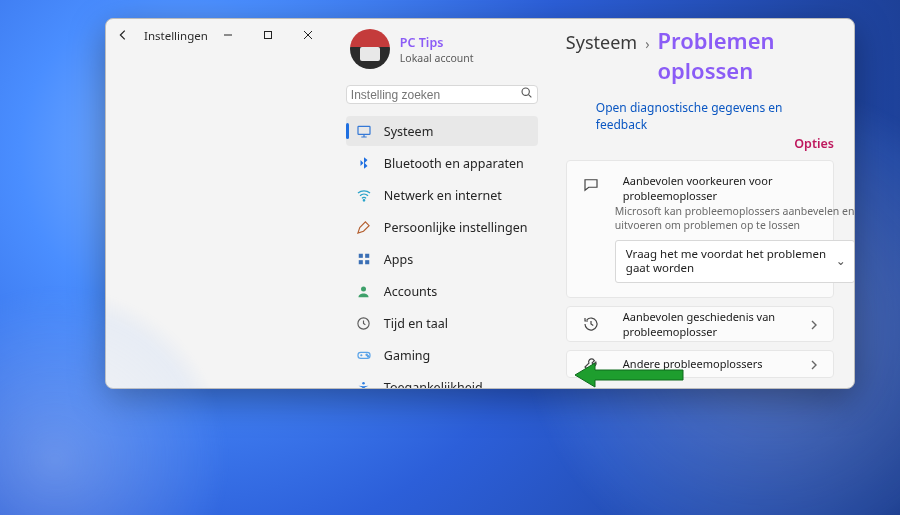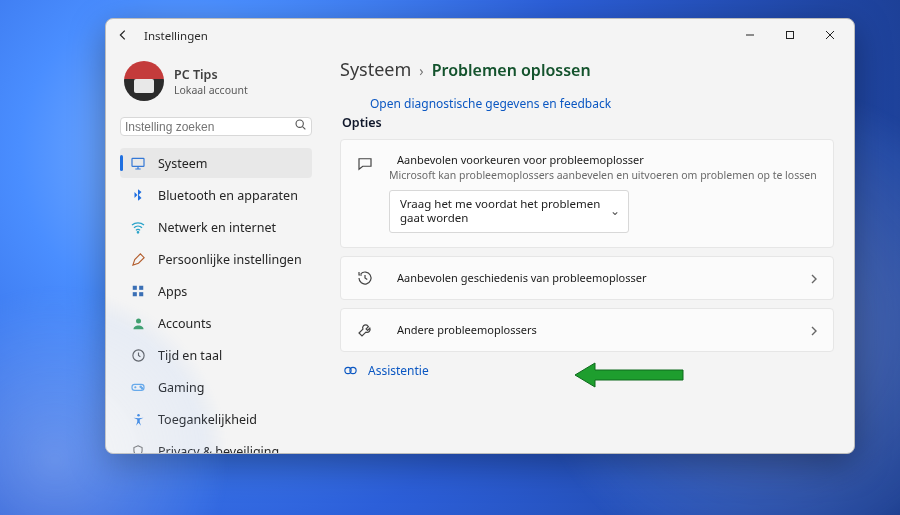--- a/index.html
+++ b/index.html
@@ -11,45 +11,45 @@
   
   body::before, body::after {
     content: ""; position: absolute; border-radius: 50%;
     background: radial-gradient(circle, rgba(255,255,255,0.25), rgba(120,170,255,0.1) 60%, transparent 70%);
     filter: blur(2px);
   }
   body::before { width: 500px; height: 500px; right: -120px; top: 80px; }
   body::after  { width: 350px; height: 350px; left: -120px; bottom: -120px; }
 
   .window {
-    position: absolute; left: 105px; top: 18px; width: 750px; height: 436px;
+    position: absolute; left: 105px; top: 18px; width: 750px; height: 371px;
     background: #f4f4f4; border: 1px solid #bcbcbc; border-radius: 8px;
     box-shadow: 0 10px 35px rgba(0,0,0,0.35);
-    display: flex; flex-direction: column;
+    display: flex; flex-direction: row;
   }
   .titlebar {
     height: 32px; display: flex; align-items: center; justify-content: space-between;
     padding: 0 4px 0 10px;
   }
   .titlebar-left { display: flex; align-items: center; gap: 14px; font-size: 11.5px; color: #2a2a2a; }
   .back-arrow { width: 14px; height: 14px; display:flex; align-items:center; justify-content:center; cursor:pointer; }
   .win-controls { display: flex; }
   .win-btn { width: 40px; height: 28px; display:flex; align-items:center; justify-content:center; color:#222; }
   .win-btn svg { width: 10px; height: 10px; }
 
   .body { flex:1; display:flex; overflow:hidden; }
   .sidebar { width: 216px; padding: 6px 10px 10px 14px; display:flex; flex-direction:column; }
   .profile { display:flex; align-items:center; gap:10px; padding: 4px 4px 12px 4px; }
   .avatar {
     width: 40px; height: 40px; border-radius: 50%;
     background: linear-gradient(180deg,#c43b3b 0 45%, #2b2b2b 45% 100%);
     position:relative; overflow:hidden;
   }
   .avatar::after{ content:""; position:absolute; left:10px; top:18px; width:20px; height:14px; background:#e8e8e8; border-radius:2px; }
-  .profile-name { font-size: 12.5px; font-weight:600; color:#404040; }
+  .profile-name { font-size: 12.5px; font-weight:600; color:#8b5cf6; }
   .profile-sub  { font-size: 10.5px; color:#5a5a5a; }
 
   .search {
     margin: 4px 0 12px 0; height: 30px; background:#fff; border:1px solid #d8d8d8; border-radius:4px;
     display:flex; align-items:center; padding:0 4px; font-size:12px; color:#555;
   }
   .search input { flex:1; border:none; outline:none; font-size:12px; background:transparent; }
   .search .mag { color:#555; }
 
   .nav { display:flex; flex-direction:column; gap:2px; }
@@ -60,28 +60,28 @@
   .nav-item.active { background:#e8e8e8; }
   .nav-item.active::before {
     content:""; position:absolute; left:0; top:7px; bottom:7px; width:3px; background:#1f6fe0; border-radius:2px;
   }
   .nav-icon { width:16px; height:16px; display:flex; align-items:center; justify-content:center; }
 
   .main { flex:1; padding: 4px 20px 10px 18px; overflow:auto; }
   .crumb { display:flex; align-items:baseline; gap:8px; margin: 2px 0 6px 0; }
   .crumb-parent { font-size: 18px; color:#3a3a3a; font-weight:400; }
   .crumb-sep { font-size: 14px; color:#777; }
-  .crumb-title { font-size: 16px; font-weight:600; color:#14532d; }
+  .crumb-title { font-size: 22px; font-weight:600; color:#8b5cf6; }
   .diag-link { font-size:12px; color:#0b57c2; margin: 8px 0 2px 30px; display:inline-block; cursor:pointer; }
 
-  .section-label { font-size:12.5px; font-weight:600; color:#0f172a; margin: 0 0 8px 2px; }
+  .section-label { font-size:12.5px; font-weight:600; color:#be185d; margin: 0 0 8px 2px; text-align: right; }
 
   .card {
     background:#fbfbfb; border:1px solid #e6e6e6; border-radius:4px;
-    display:flex; align-items:center; gap:14px; padding: 10px 14px; margin-bottom:8px;
+    display:flex; align-items:center; gap:14px; padding: 2px 14px; margin-bottom:8px;
     cursor:pointer;
   }
   .card .lead-icon { width:20px; height:20px; color:#444; display:flex; align-items:center; justify-content:center; flex-shrink:0; }
   .card .card-body { flex:1; }
   .card .card-title { font-size:11px; color:#1a1a1a;margin-left:8px; }
   .card .card-sub { font-size:10.5px; color:#6a6a6a; margin-top:1px; }
   .card .chev { color:#666; }
 
   .card.tall { align-items:flex-start; padding:12px 14px 14px 14px; cursor:default; }
   .card.tall .lead-icon { margin-top: 2px; }

